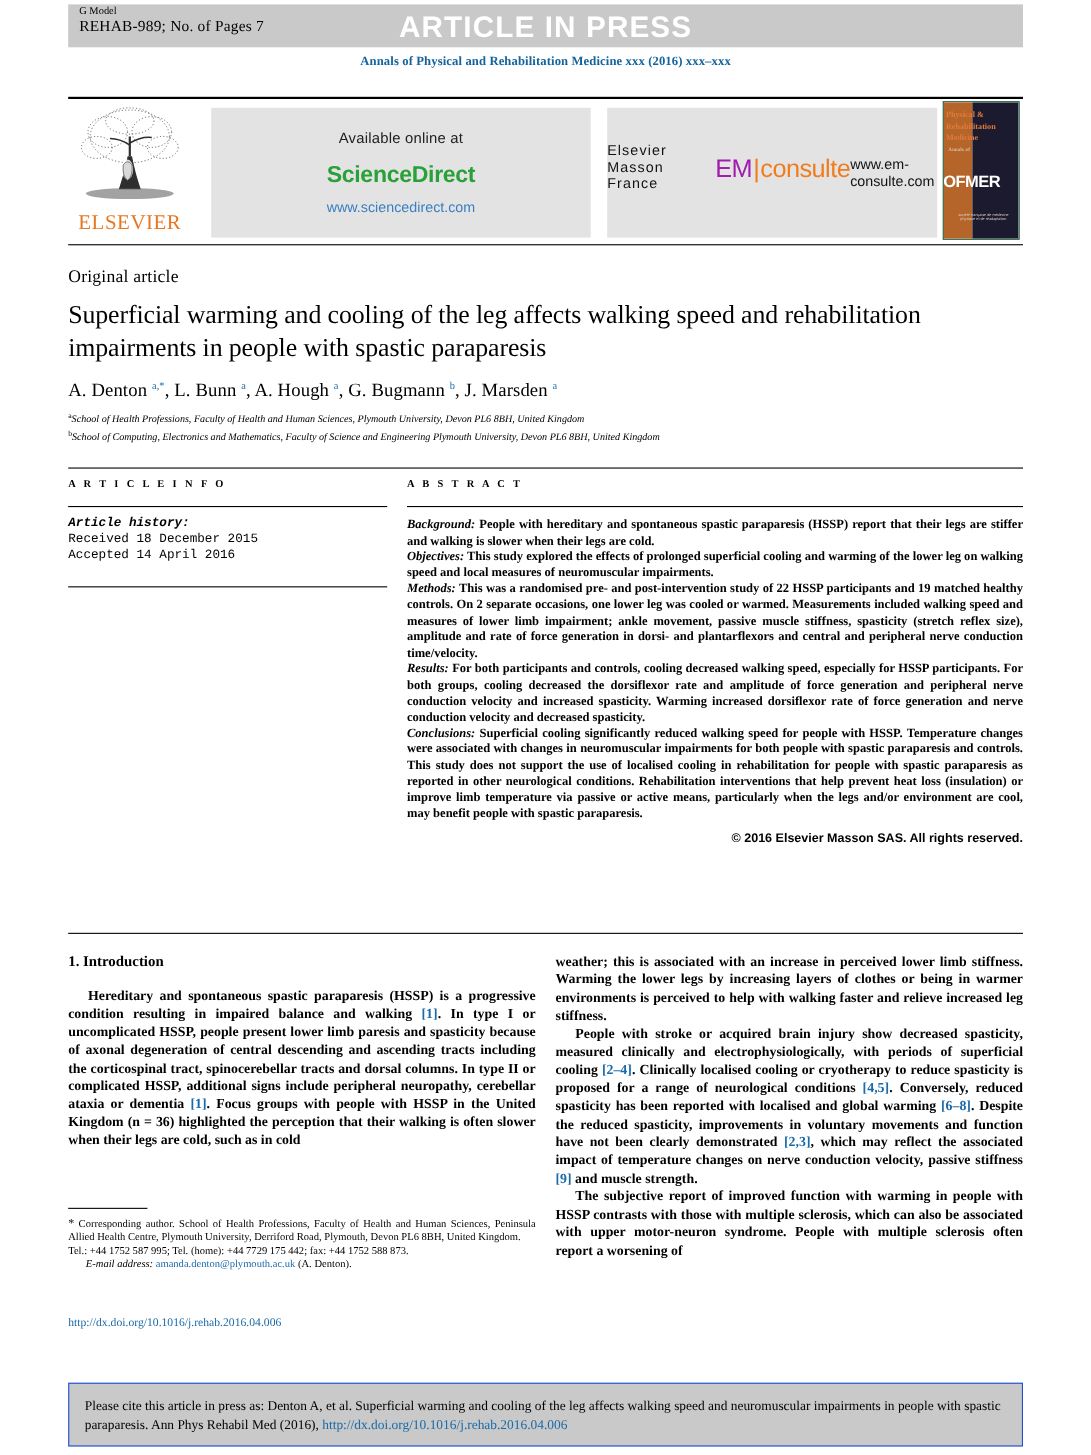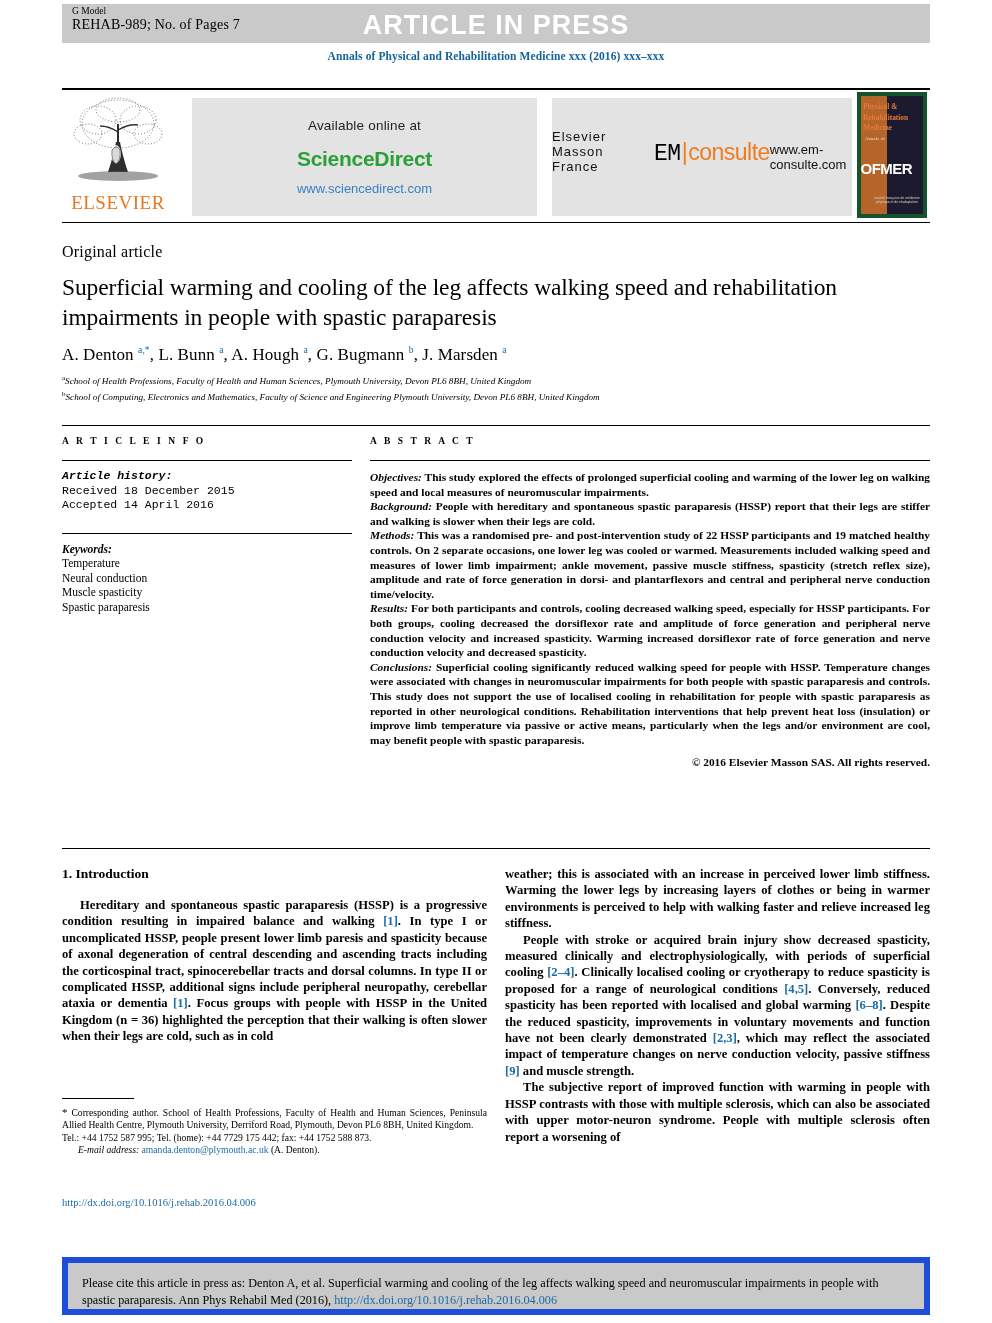--- a/index.html
+++ b/index.html
@@ -73,28 +73,28 @@
   .sd-url { font-size:13px; color:#3a7fc1; }
 
   .em-panel {
     position:absolute; left:490px; top:6px; width:300px; height:118px;
     background:#e3e3e3;
     display:flex; flex-direction:row; align-items:center; justify-content:center;
     font-family:"Liberation Sans", sans-serif;
   }
   .em-top { font-size:13px; color:#111; letter-spacing:1px; margin-bottom:12px;}
   .em-brand { font-size:23px; margin-bottom:8px; letter-spacing:-.5px;}
-  .em-brand .em { color:#000000; font-family:Liberation Mono, monospace; }
+  .em-brand .em { color:#a21caf; font-family:Liberation Sans, sans-serif; }
   .em-brand .bar { color:#f07c1e; font-weight:300; padding:0 1px;}
   .em-brand .consulte { color:#f07c1e; }
   .em-url { font-size:13px; color:#111; }
 
   .sofmer {
     position:absolute; left:795px; top:0px; width:70px; height:126px;
-    border:4px solid #14532d;
+    border:1px solid #14532d;
     display:flex; overflow:hidden;
   }
   .sofmer-left { width:26px; background:#b5642a; position:relative;}
   .sofmer-right{ flex:1; background:#1c1a2e; position:relative;}
   .sof-annals {
     position:absolute; left:1px; top:40px; width:26px;
     color:#f0e3d5; font-size:4.6px; font-family:"Liberation Serif", serif;
     text-align:center; letter-spacing:.2px;
   }
   .sof-title {
@@ -169,21 +169,21 @@
   .abs-body {
     margin-top:9px;
     font-family:"Liberation Serif", serif;
     font-weight:bold; font-size:11.4px; line-height:14.6px;
     text-align:justify;
   }
   .abs-body p { margin:0; }
   .abs-body .lbl { font-style:italic; }
   .copyline {
     margin-top:9px; text-align:right;
-    font-family:Liberation Serif, serif;
+    font-family:Liberation Sans, sans-serif;
     font-weight:bold; font-size:11.4px;
   }
 
   
   .body-left  { position:absolute; left:62px;  top:866px; width:425px; }
   .body-right { position:absolute; left:505px; top:866px; width:425px; }
 
   .h2 {
     font-family:"Liberation Serif", serif;
     font-weight:bold; font-size:13.5px; margin-bottom:15px;
@@ -211,21 +211,21 @@
     position:absolute; left:62px; top:1196px; width:425px;
     font-family:"Liberation Serif", serif;
     font-size:10.6px; line-height:14px;
   }
   .doi-block .doi { color:#1a6aa8; }
   .doi-block .issn { font-weight:bold; }
 
   
   .cite-box {
     position:absolute; left:62px; top:1257px; width:868px; height:58px;
-    background:#c9c9c9; border:6px solid #1d4ed8;
+    background:#c9c9c9; border:1px solid #1d4ed8;
     padding:12px 14px;
     font-family:"Liberation Serif", serif;
     font-size:12.2px; line-height:17px;
   }
   .cite-box .doi { color:#1a6aa8; }
 </style>
 </head>
 <body>
 
 <div class="page">
@@ -305,35 +305,28 @@
 
   <div class="col-info">
     <div class="secttl">A R T I C L E   I N F O</div>
     <div class="hr-thin"></div>
     <div class="hist">
       <div class="it">Article history:</div>
       <div>Received 18 December 2015</div>
       <div>Accepted 14 April 2016</div>
     </div>
     <div class="kw-sep"></div>
-    <div class="kw">
-      <div class="it">Keywords:</div>
-      <div>Temperature</div>
-      <div>Neural conduction</div>
-      <div>Muscle spasticity</div>
-      <div>Spastic paraparesis</div>
-    </div>
   </div>
 
   <div class="col-abs">
     <div class="secttl">A B S T R A C T</div>
     <div class="hr-thin"></div>
     <div class="abs-body">
+        <p><span class="lbl">Background:</span> People with hereditary and spontaneous spastic paraparesis (HSSP) report that their legs are stiffer and walking is slower when their legs are cold.</p>
         <p><span class="lbl">Objectives:</span> This study explored the effects of prolonged superficial cooling and warming of the lower leg on walking speed and local measures of neuromuscular impairments.</p>
-        <p><span class="lbl">Background:</span> People with hereditary and spontaneous spastic paraparesis (HSSP) report that their legs are stiffer and walking is slower when their legs are cold.</p>
         <p><span class="lbl">Methods:</span> This was a randomised pre- and post-intervention study of 22 HSSP participants and 19 matched healthy controls. On 2 separate occasions, one lower leg was cooled or warmed. Measurements included walking speed and measures of lower limb impairment; ankle movement, passive muscle stiffness, spasticity (stretch reflex size), amplitude and rate of force generation in dorsi- and plantarflexors and central and peripheral nerve conduction time/velocity.</p>
         <p><span class="lbl">Results:</span> For both participants and controls, cooling decreased walking speed, especially for HSSP participants. For both groups, cooling decreased the dorsiflexor rate and amplitude of force generation and peripheral nerve conduction velocity and increased spasticity. Warming increased dorsiflexor rate of force generation and nerve conduction velocity and decreased spasticity.</p>
         <p><span class="lbl">Conclusions:</span> Superficial cooling significantly reduced walking speed for people with HSSP. Temperature changes were associated with changes in neuromuscular impairments for both people with spastic paraparesis and controls. This study does not support the use of localised cooling in rehabilitation for people with spastic paraparesis as reported in other neurological conditions. Rehabilitation interventions that help prevent heat loss (insulation) or improve limb temperature via passive or active means, particularly when the legs and/or environment are cool, may benefit people with spastic paraparesis.</p>
       </div>
     <div class="copyline">© 2016 Elsevier Masson SAS. All rights reserved.</div>
   </div>
 
   <div class="block-rule-bot"></div>
 
   <div class="body-left">

